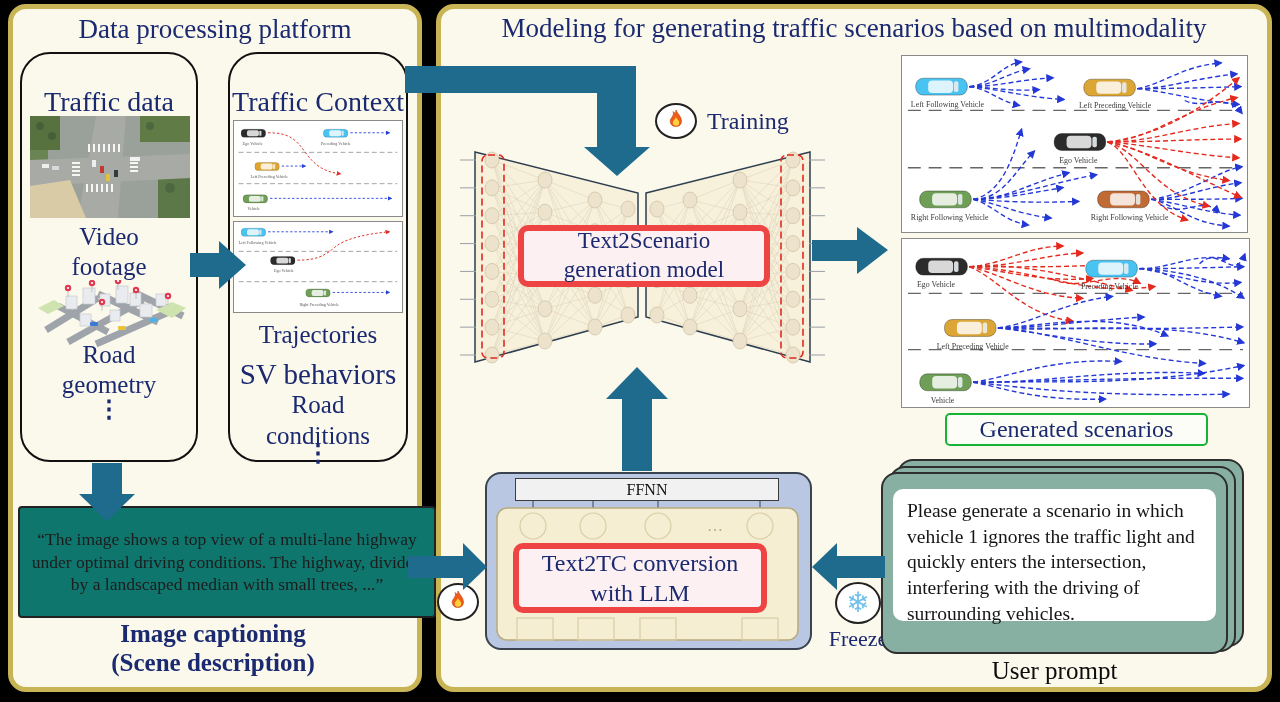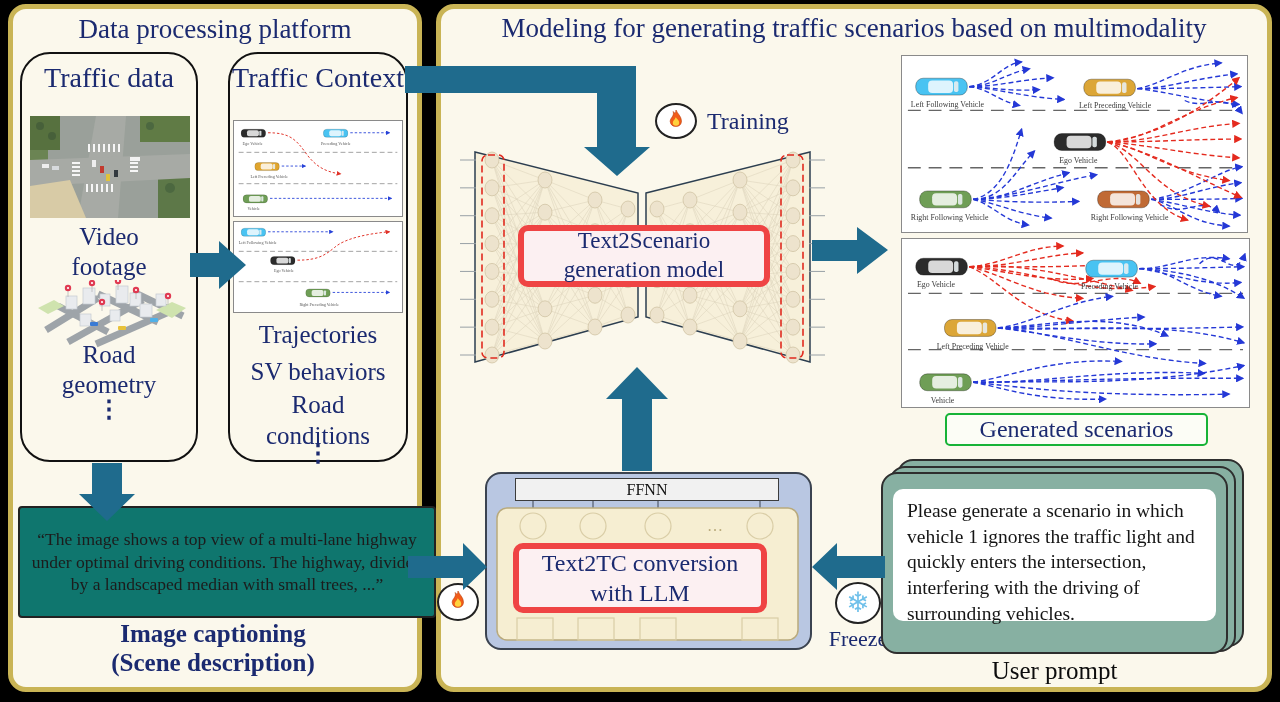--- a/index.html
+++ b/index.html
@@ -5,21 +5,21 @@
   html,body{margin:0;padding:0;background:#000;}
   #app{position:relative;width:1280px;height:702px;background:#000;overflow:hidden;
        font-family:"Liberation Serif","DejaVu Serif",serif;}
   .panel{position:absolute;background:#fbf8ec;border:5px solid #c9b455;border-radius:18px;box-sizing:border-box;}
   .abs{position:absolute;box-sizing:border-box;}
   .navy{color:#1b2a70;}
   .center{text-align:center;}
   .pre{white-space:pre-line;}
   .roundbox{border:2px solid #111;border-radius:30px;background:transparent;}
   .title-lg{font-size:27px;}
-  .title-box{font-size:28px;}
+  .title-box{font-size:28px;margin-top:24px;}
   .item-txt{font-size:24px;line-height:1.22;}
   .redbox{border:6px solid #ef4444;border-radius:10px;background:#fcf0f2;display:flex;align-items:center;justify-content:center;}
   .ellip{font-size:24px;font-weight:bold;line-height:.8;}
   .iconcircle{border:2px solid #222;border-radius:50%;background:#fff;display:flex;align-items:center;justify-content:center;}
   svg text{font-family:"Liberation Serif","DejaVu Serif",serif;}
   .scn{background:#fff;border:1px solid #8a8a8a;}
   #net-links line{stroke:#ddd3bc;stroke-width:.55;}
   #net-nodes ellipse{fill:#ede3cd;stroke:#d0c4a4;stroke-width:.8;}
   #net-ticks line{stroke:#98a0a6;stroke-width:1;}
   .traj{fill:none;stroke-width:1.4;}
@@ -222,21 +222,21 @@
     <use href="#car" x="36" y="34" width="26" height="11" fill="#2b2b2b"></use>
     <text class="minilabel" x="40" y="51">Ego Vehicle</text>
     <use href="#car" x="72" y="67" width="26" height="11" fill="#6f9e56"></use>
     <text class="minilabel" x="66" y="86">Right Preceding Vehicle</text>
     <path class="mb" d="M34,10 H100" marker-end="url(#mbm2)"></path>
     <path class="mb" d="M100,72 H158" marker-end="url(#mbm2)"></path>
     <path class="mr" d="M64,39 C85,39 92,34 102,26 C112,17 135,12 158,10" marker-end="url(#mrm2)"></path>
   </svg>
 
   <div class="abs navy center item-txt" style="left:228px;top:320px;width:180px;font-size:25px;">Trajectories</div>
-  <div class="abs navy center item-txt" style="left:222px;top:357px;width:192px;font-size:25px;">SV behaviors</div>
+  <div class="abs navy center item-txt" style="left:222px;top:357px;width:192px;font-size:29px;">SV behaviors</div>
   <div class="abs navy center item-txt pre" style="left:228px;top:390px;width:180px;font-size:25px;">Road
 conditions</div>
   <div class="abs navy center ellip" style="left:228px;top:444px;width:180px;">⋮</div>
 
   <div class="abs center" style="left:18px;top:506px;width:418px;height:112px;background:#0f766e;border:2px solid #222;border-radius:4px;display:flex;align-items:center;justify-content:center;">
     <div style="font-size:17.5px;color:#1c1c1c;line-height:1.28;padding:4px 10px;">“The image shows a top view of a multi-lane highway under optimal driving conditions. The highway, divided by a landscaped median with small trees, ...”</div>
   </div>
   <div class="abs navy center pre" style="left:18px;top:620px;width:390px;font-size:25px;line-height:1.15;font-weight:bold;">Image captioning
 (Scene description)</div>
 

